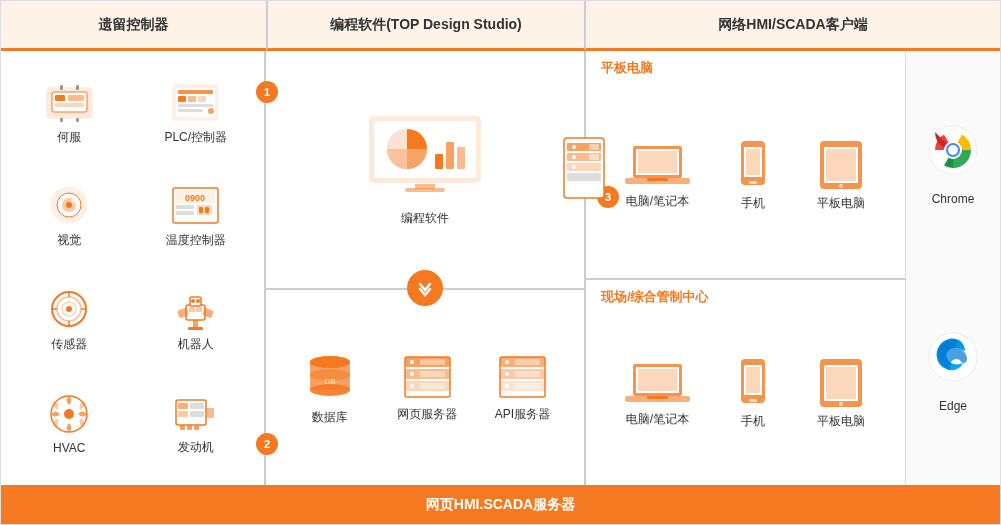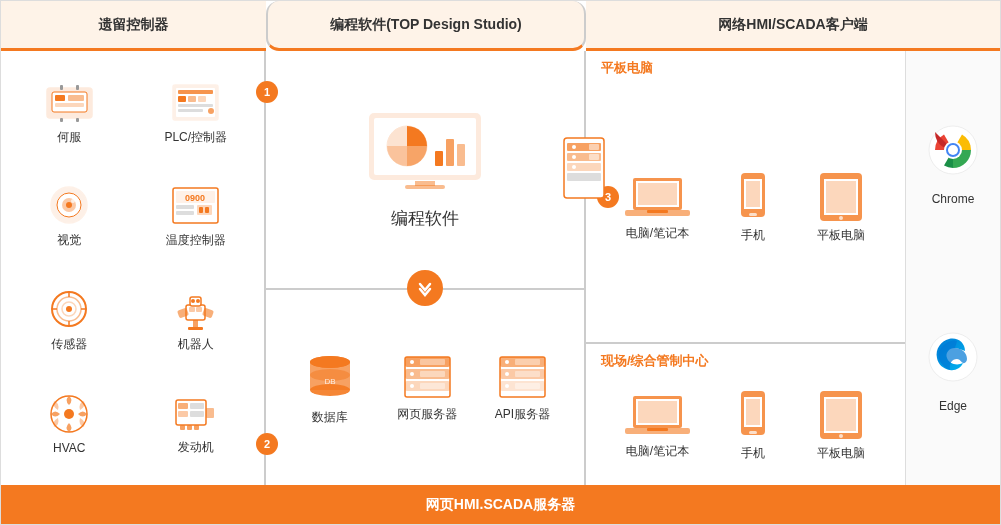--- a/index.html
+++ b/index.html
@@ -36,21 +36,20 @@
       width: 265px;
       border-bottom: 3px solid #f47920;
       background: #fef3e8;
     }
     .header-mid {
       width: 320px;
       border-bottom: 3px solid #f47920;
       background: #fef3e8;
       border-left: 2px solid #ccc;
       border-right: 2px solid #ccc;
-      border-radius: 13px;
     }
     .header-right {
       flex: 1;
       border-bottom: 3px solid #f47920;
       background: #fef3e8;
     }
     
     .content-row {
       display: flex;
       flex: 1;
@@ -109,21 +108,21 @@
       display: flex;
       align-items: center;
       justify-content: space-around;
       padding: 15px;
     }
     .software-icon {
       width: 130px;
       height: 90px;
     }
     .software-label {
-      font-size: 17px;
+      font-size: 12px;
       color: #333;
       margin-top: 8px;
     }
     .arrow-down-circle {
       width: 36px;
       height: 36px;
       background: #f47920;
       border-radius: 50%;
       display: flex;
       align-items: center;
@@ -157,21 +156,21 @@
       display: flex;
       flex-direction: column;
     }
     .right-top {
       flex: 1;
       border-bottom: 2px solid #ccc;
       padding: 8px 15px;
       position: relative;
     }
     .right-bottom {
-      height: 141px;
+      height: 205px;
       padding: 8px 15px;
       position: relative;
     }
     .zone-label {
       font-size: 13px;
       color: #f47920;
       font-weight: bold;
       margin-bottom: 8px;
     }
     .devices-row {

